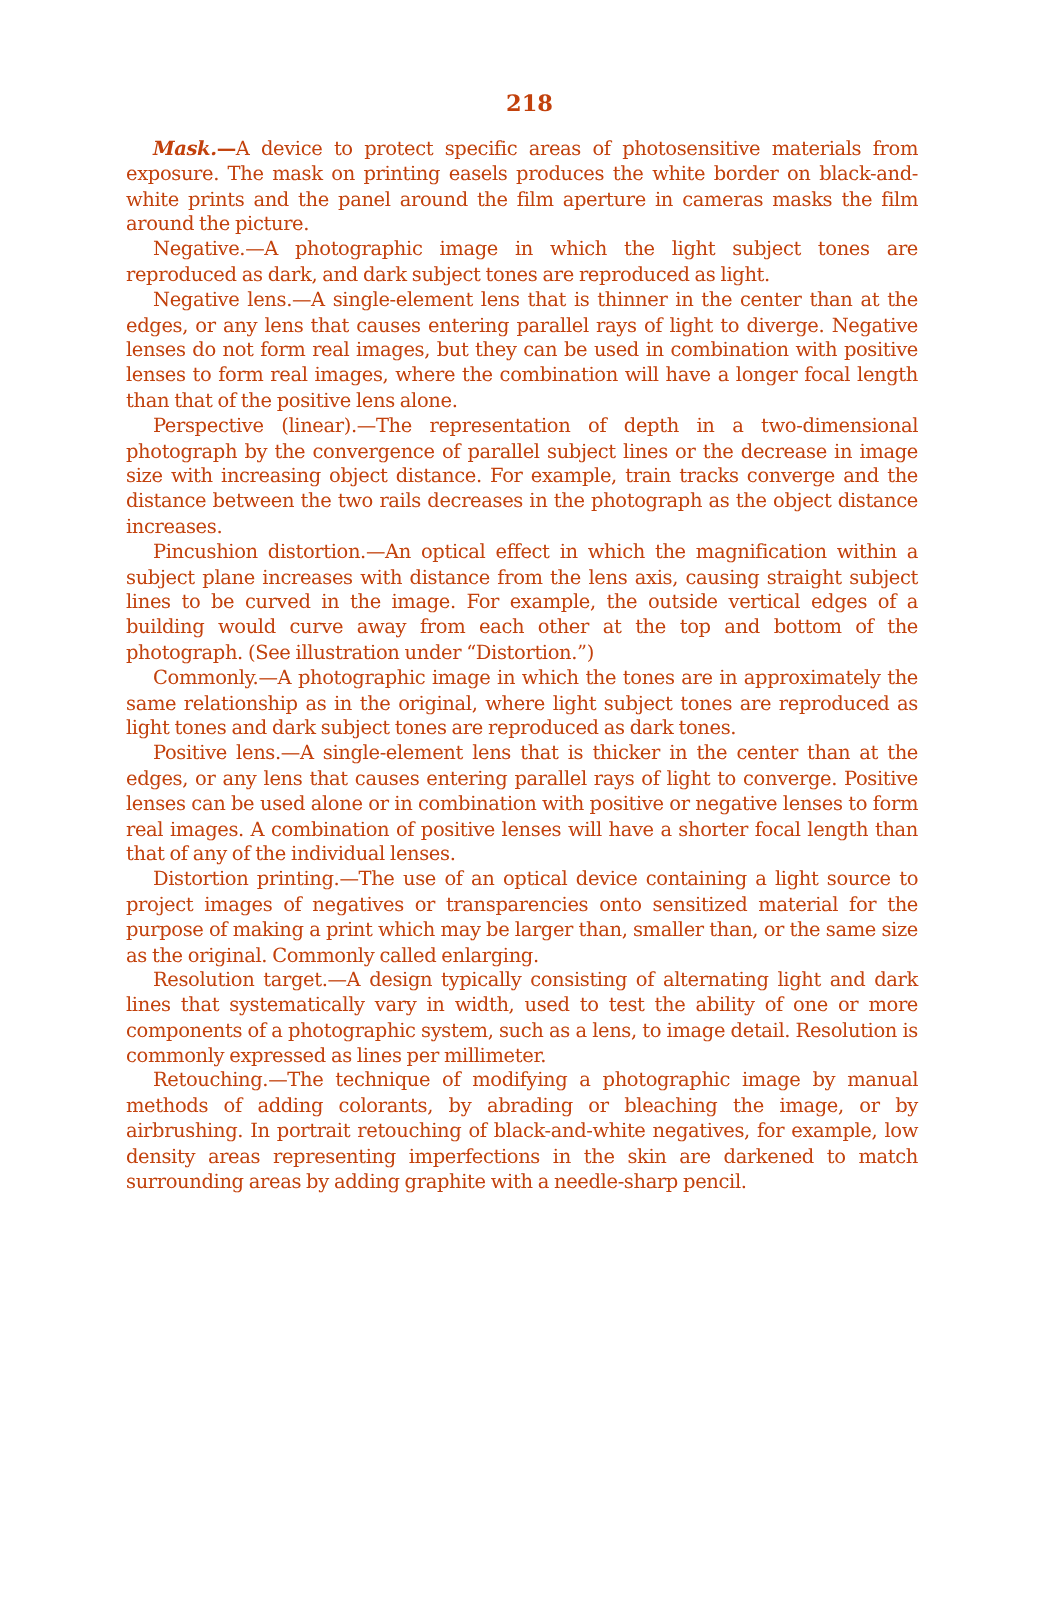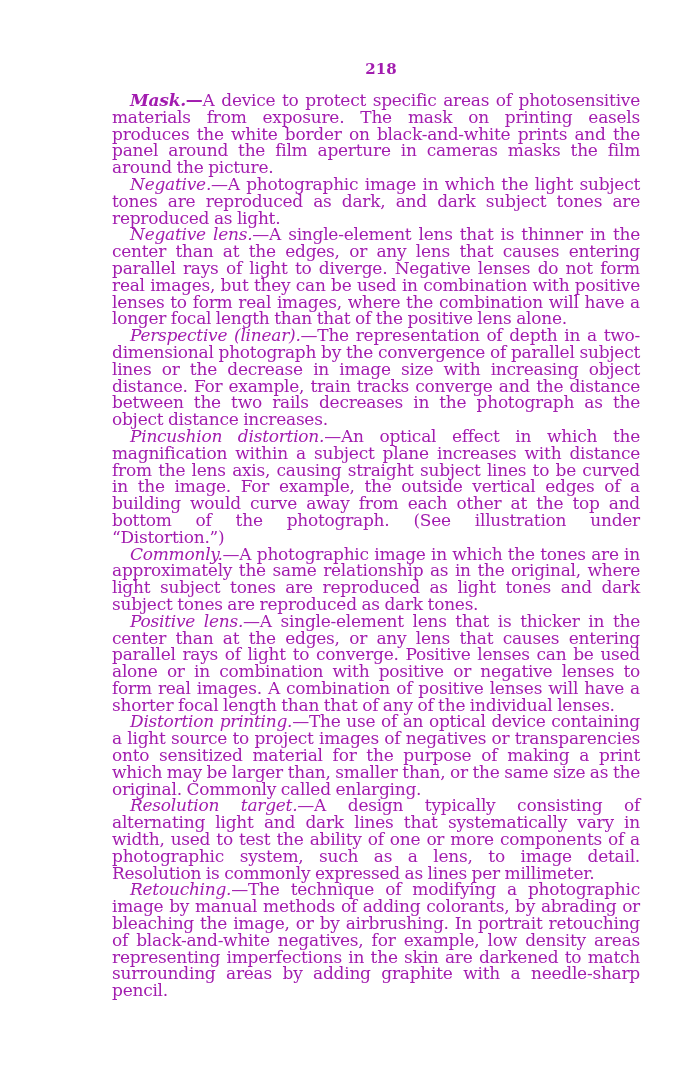--- a/index.html
+++ b/index.html
@@ -1,43 +1,43 @@
 <!DOCTYPE html>
 <html><head>
 <meta charset="utf-8">
 <style>
   html, body { margin: 0; padding: 0; background: #ffffff; }
   body { width: 691px; height: 1081px; position: relative; overflow: hidden; }
   .page {
     position: absolute;
-    left: 112px;
+    left: 84px;
     top: 52px;
     width: 528px;
     font-family: "DejaVu Serif", "Liberation Serif", serif;
-    color: #a21caf;
+    color: #c2410c;
   }
   .page-number {
     text-align: center;
     font-size: 15px;
     font-weight: bold;
     height: 40px;
     line-height: 34px;
     margin-left: 10px;
   }
   .entry {
-    font-size: 17px;
+    font-size: 13px;
     line-height: 16.8px;
     text-align: justify;
     text-indent: 18px;
     letter-spacing: -0.25px;
     word-spacing: -0.5px;
     margin: 0;
     hyphens: manual;
   }
-  .entry .term { font-style: italic; }
+  .entry .term { }
   .entry .term-bold { font-style: italic; font-weight: bold; }
   .entry.last { text-align-last: justify; }
 </style>
 </head>
 <body>
 
 <div class="page">
   <div class="page-number">218</div>
 
   <p class="entry"><span class="term-bold">Mask.</span><b>—</b><span>A device to protect specific areas of photosensitive materials from exposure. The mask on printing easels produces the white border on black-and-white prints and the panel around the film aperture in cameras masks the film around the picture.</span></p>

